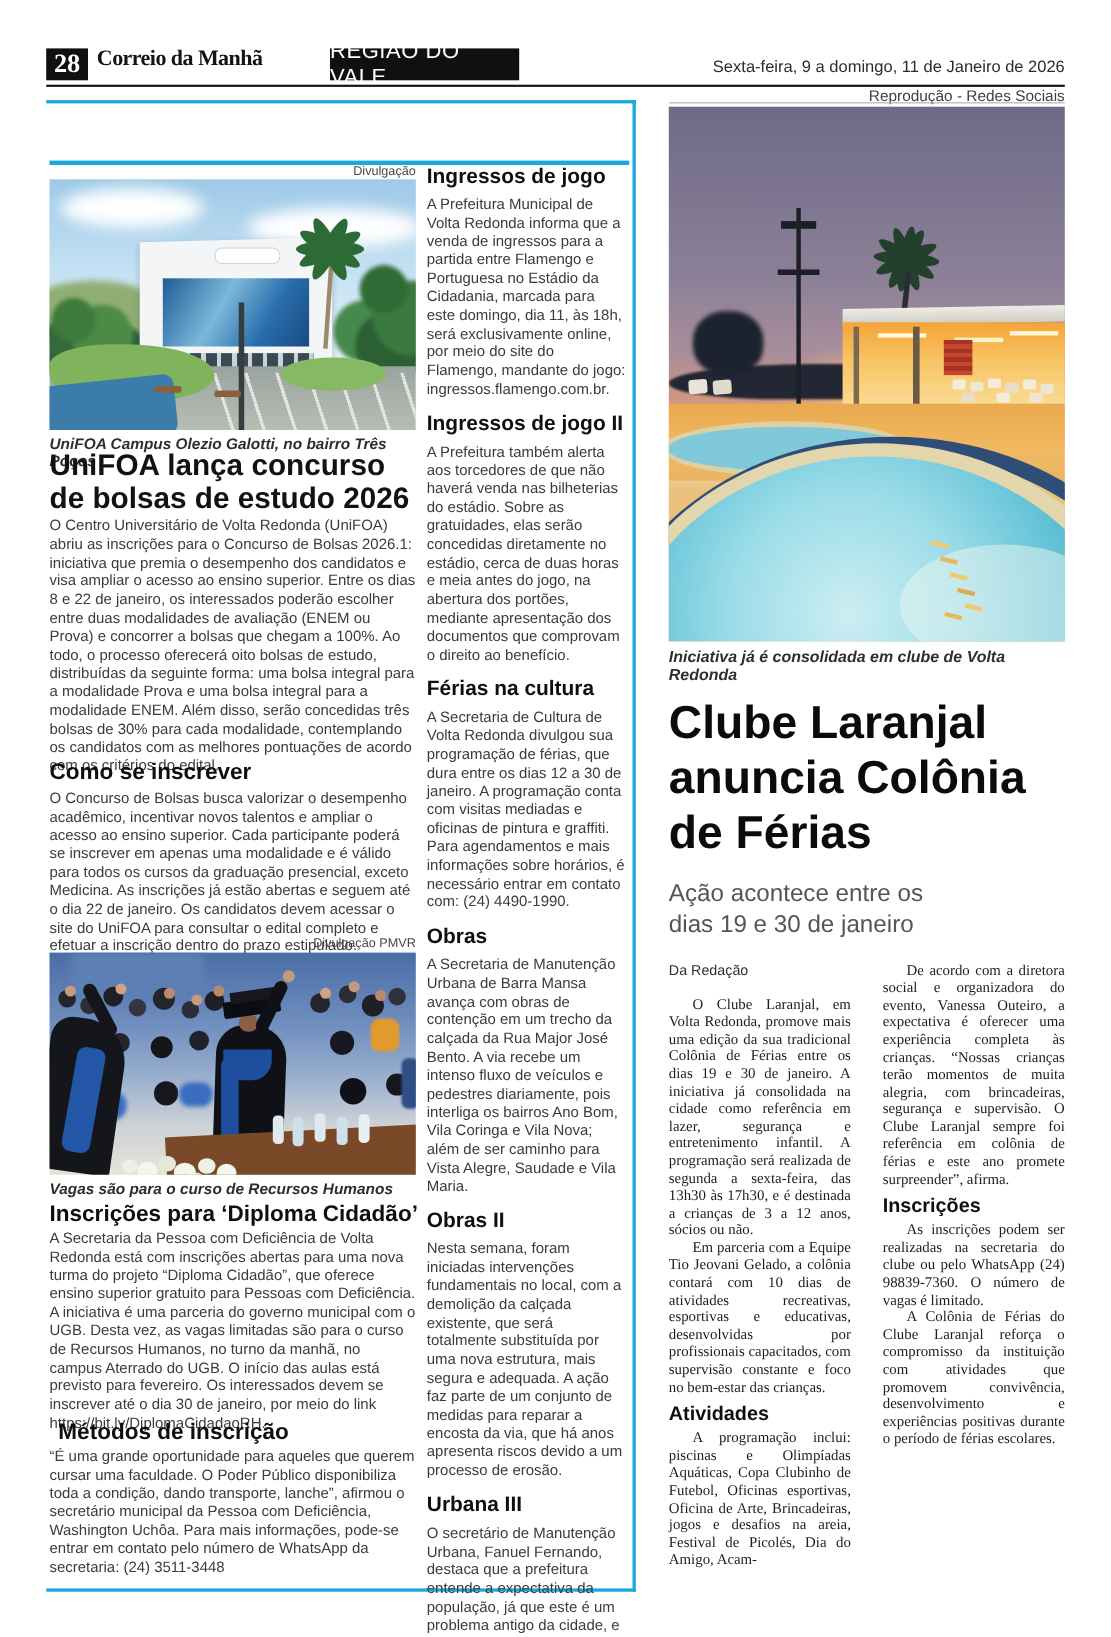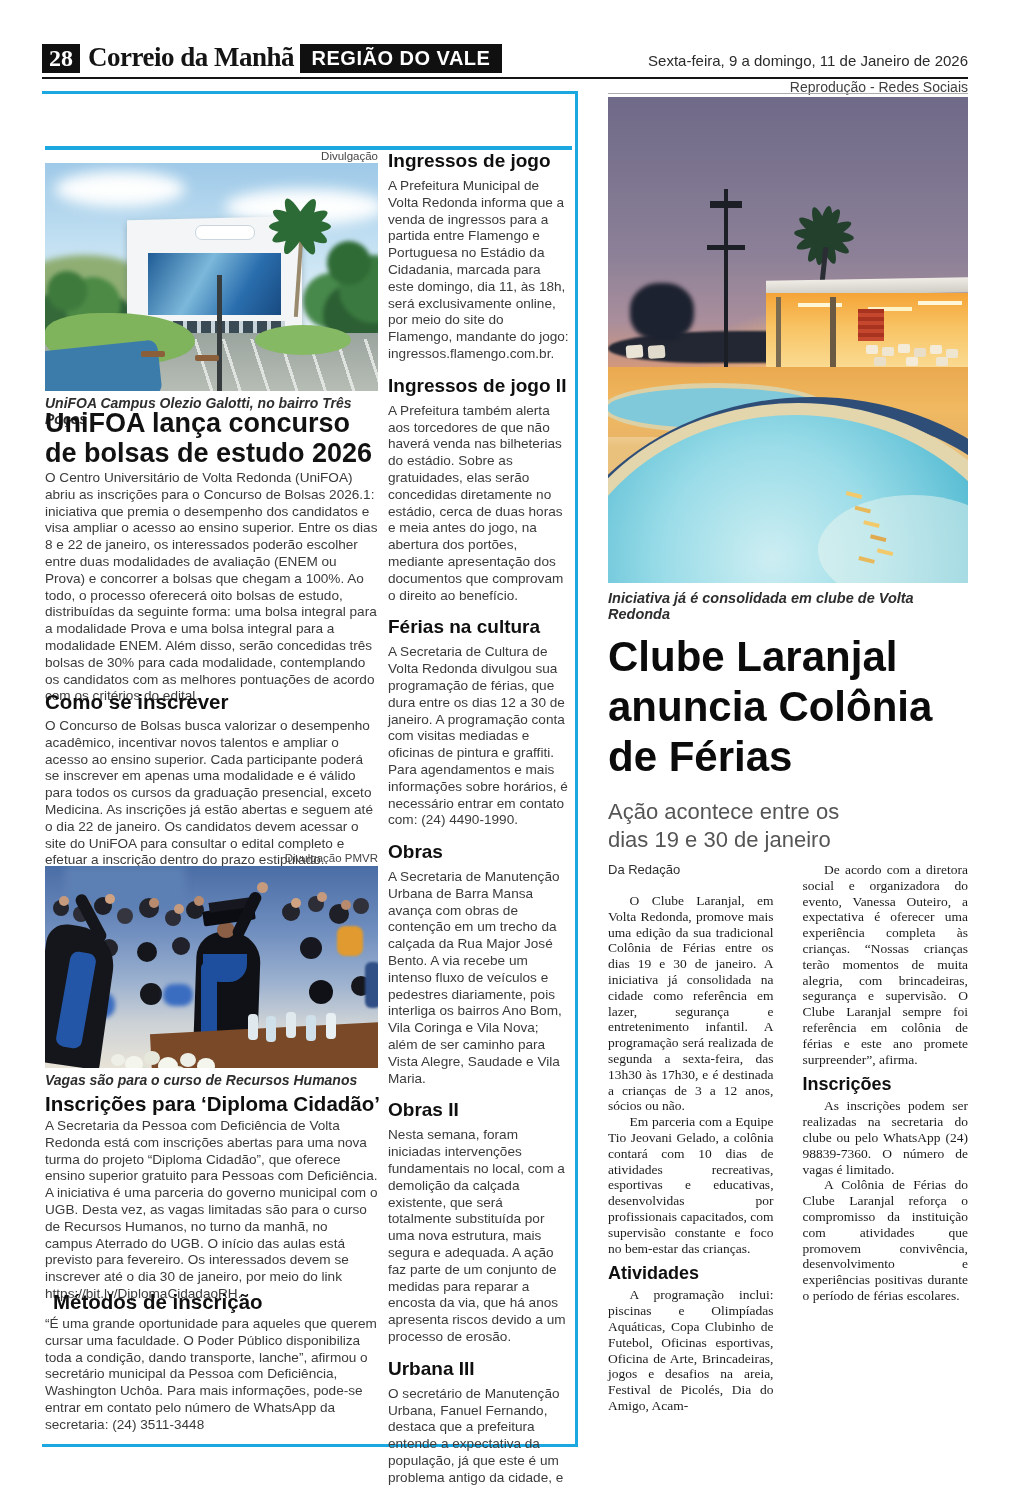--- a/index.html
+++ b/index.html
@@ -5,24 +5,24 @@
   html,body{margin:0;padding:0;background:#ffffff;}
   .page{position:relative;width:1010px;height:1488px;background:#fff;overflow:hidden;
         font-family:"Liberation Sans",sans-serif;color:#222;}
   .abs{position:absolute;}
 
   
   .pagenum{left:42px;top:44px;width:38px;height:29px;background:#101010;color:#fff;
            font-family:"Liberation Serif",serif;font-weight:700;font-size:24px;
            display:flex;align-items:center;justify-content:center;}
   .brand{left:88px;top:42px;font-family:"Liberation Serif",serif;font-weight:700;
-         font-size:27px;color:#141414;letter-spacing:-0.5px;}
-  .section-box{left:300px;top:44px;width:202px;height:29px;background:#101010;color:#fff;
-               font-size:20px;font-weight:700;letter-spacing:.5px;
-               display:flex;align-items:center;justify-content:center;text-align:center;}
+         font-size:20px;color:#141414;letter-spacing:-0.5px;}
+  .section-box{left:300px;top:44px;width:172px;height:29px;background:#101010;color:#fff;
+               font-size:20px;font-weight:400;letter-spacing:.5px;
+               display:flex;align-items:center;justify-content:center;}
   .date{right:42px;top:52px;font-size:15px;color:#2b2b2b;}
   .header-rule{left:42px;top:77px;width:926px;height:2px;background:#151515;}
   .credit-right{right:42px;top:79px;font-size:14px;color:#3f3f3f;}
   .gray-rule-right{left:608px;top:93px;width:360px;height:1px;background:#adadad;}
 
   
   .frame-top{left:42px;top:91px;width:536px;height:3px;background:var(--accent);}
   .frame-right{left:575px;top:91px;width:3px;height:1356px;background:var(--accent);}
   .frame-bottom{left:42px;top:1444px;width:536px;height:3px;background:var(--accent);}
 
@@ -50,21 +50,21 @@
   .mid-col{left:388px;top:150px;width:181px;}
   .brief{margin-bottom:12px;}
   .brief h4{margin:0 0 6px 0;font-size:19px;font-weight:700;color:#0f0f0f;}
   .brief p{margin:0;font-size:13.6px;line-height:16.8px;color:#3b3b3b;}
 
   
   .right-col{left:608px;top:97px;width:360px;}
   .club-caption{margin-top:7px;font-size:14.5px;font-style:italic;font-weight:700;color:#2e2e2e;}
   .club-headline{margin-top:10px;font-size:42px;line-height:50px;font-weight:700;color:#0b0b0b;}
   .club-subhead{margin-top:16px;width:272px;font-size:22px;line-height:28px;color:#555;}
-  .club-cols{margin-top:8px;display:flex;gap:29px;}
+  .club-cols{margin-top:20px;display:flex;gap:29px;}
   .club-col{width:172px;}
   .byline{font-size:13px;color:#2f2f2f;margin-bottom:16px;}
   .club-col p{margin:0;text-indent:1.6em;font-family:"Liberation Serif",serif;
               font-size:13.5px;line-height:15.8px;text-align:justify;color:#1c1c1c;}
   .club-col h4{margin:7px 0 3px 0;font-size:18px;font-weight:700;color:#0f0f0f;
                font-family:"Liberation Sans",sans-serif;}
 
   
   .photo{position:absolute;overflow:hidden;}
   .photo1{left:45px;top:163px;width:333px;height:228px;background:linear-gradient(180deg,#9ec9e8 0%,#c2e0f2 35%,#ddeef8 60%,#e9f3f7 100%);}

